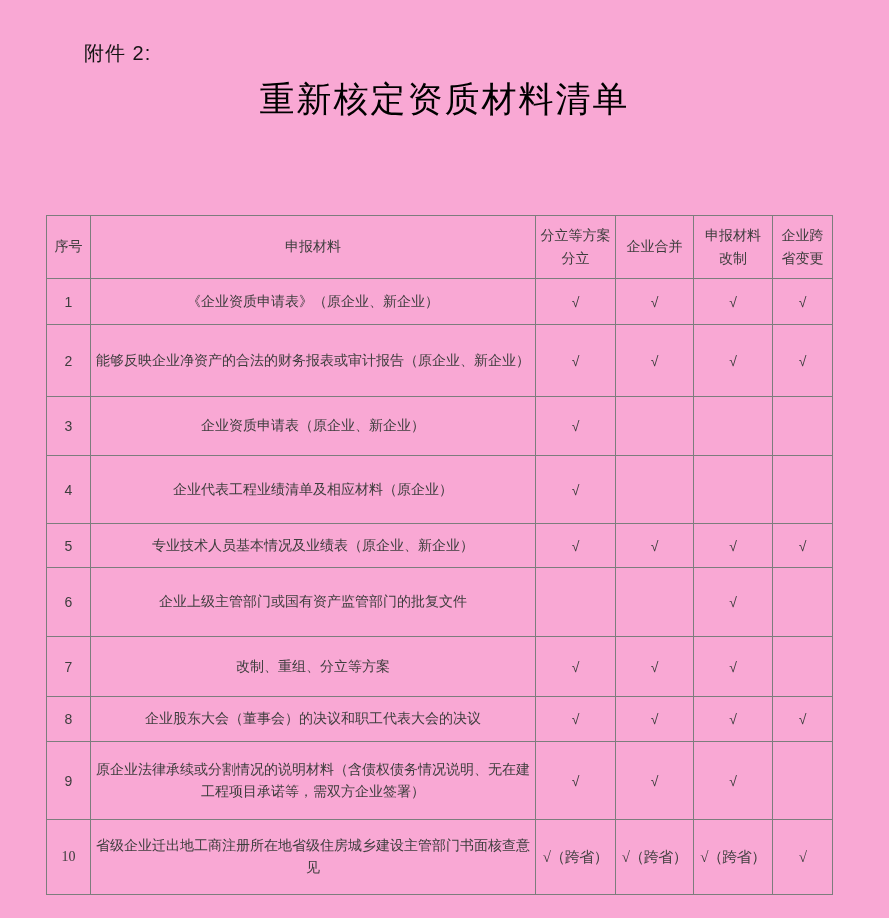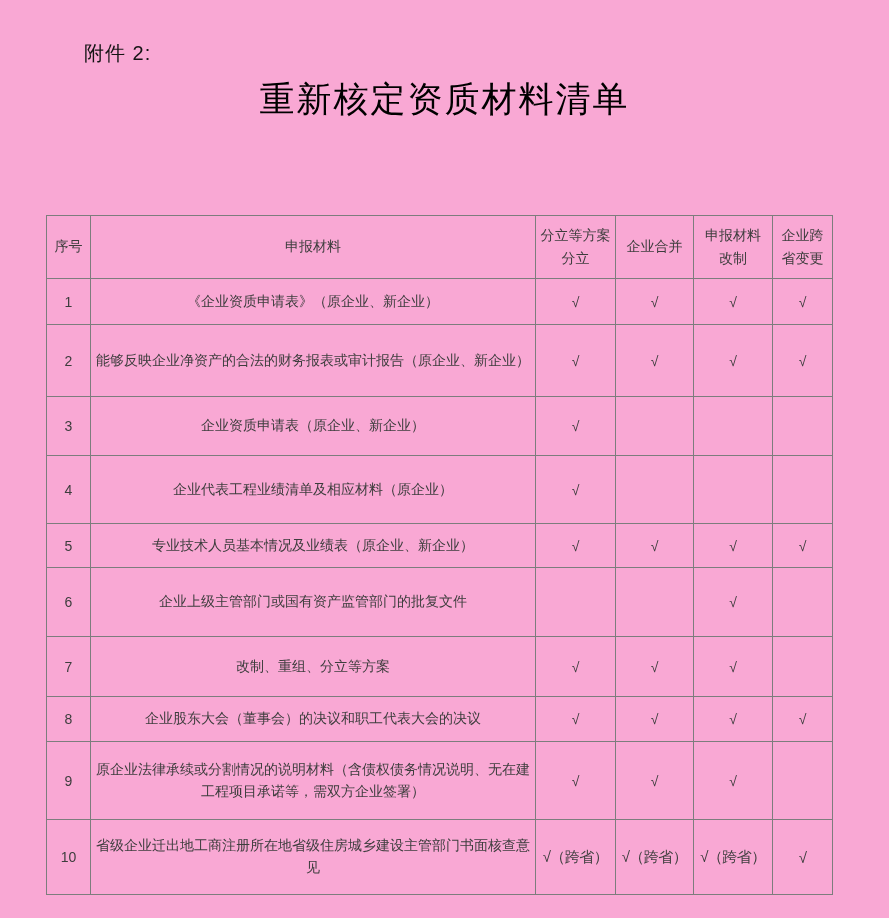--- a/index.html
+++ b/index.html
@@ -64,21 +64,21 @@
   thead tr { height: 63px; }
   tbody tr:nth-child(1)  { height: 46px; }
   tbody tr:nth-child(2)  { height: 72px; }
   tbody tr:nth-child(3)  { height: 59px; }
   tbody tr:nth-child(4)  { height: 68px; }
   tbody tr:nth-child(5)  { height: 44px; }
   tbody tr:nth-child(6)  { height: 69px; }
   tbody tr:nth-child(7)  { height: 60px; }
   tbody tr:nth-child(8)  { height: 45px; }
   tbody tr:nth-child(9)  { height: 78px; }
-  tbody tr:nth-child(10) { height: 75px; }
+  tbody tr:nth-child(10) { height: 75px; font-family: Liberation Serif, serif; }
   td.material {
     text-align: left;
     padding: 4px 9px;
     line-height: 1.55;
   }
   tbody tr:nth-child(10) td.check {
     font-size: 15px;
     padding: 2px 1px;
     letter-spacing: -0.5px;
   }

